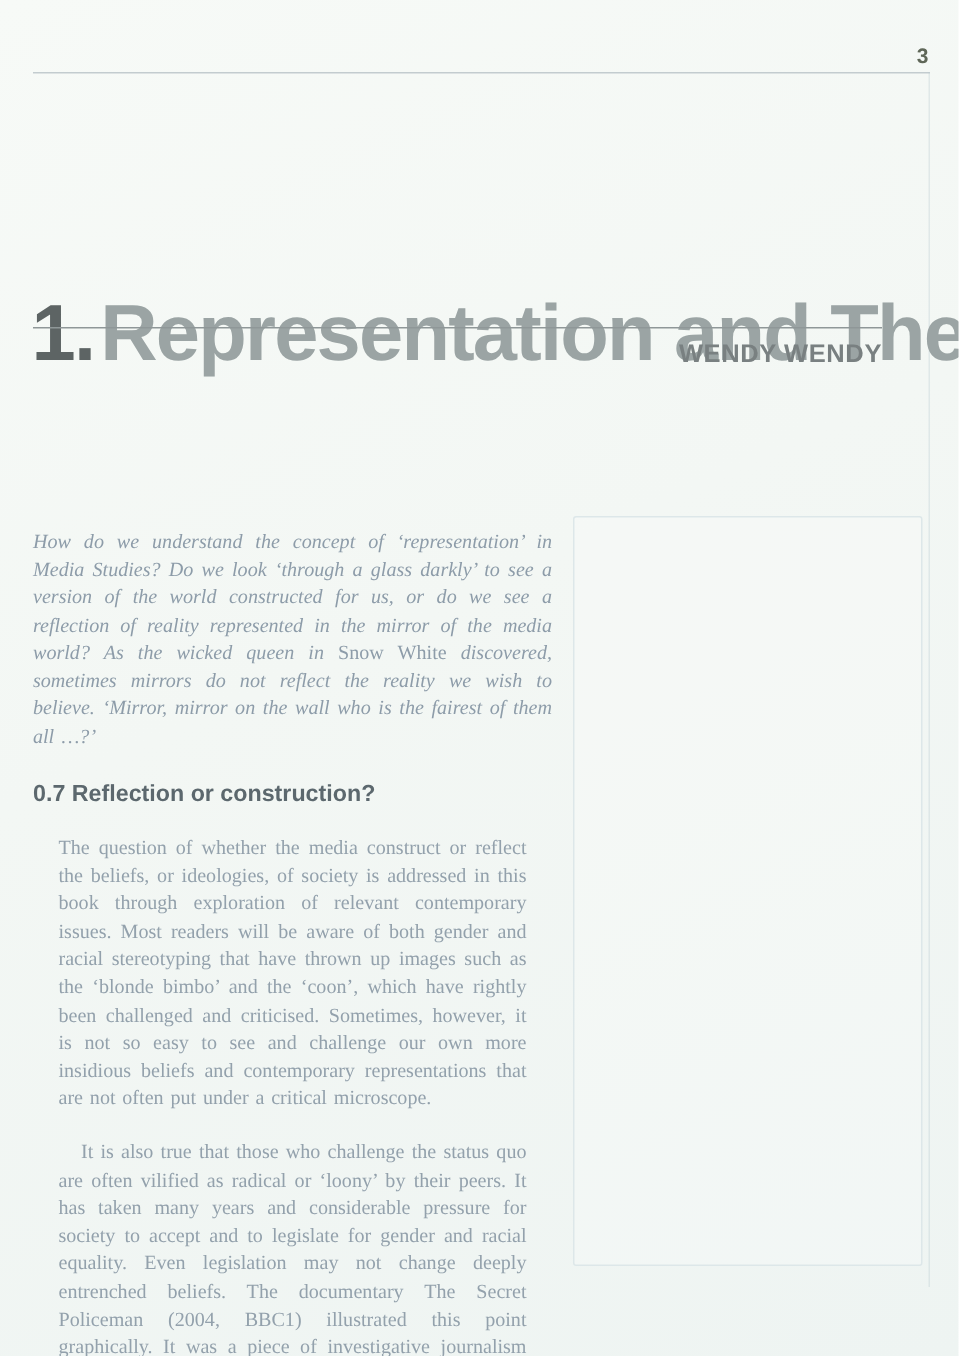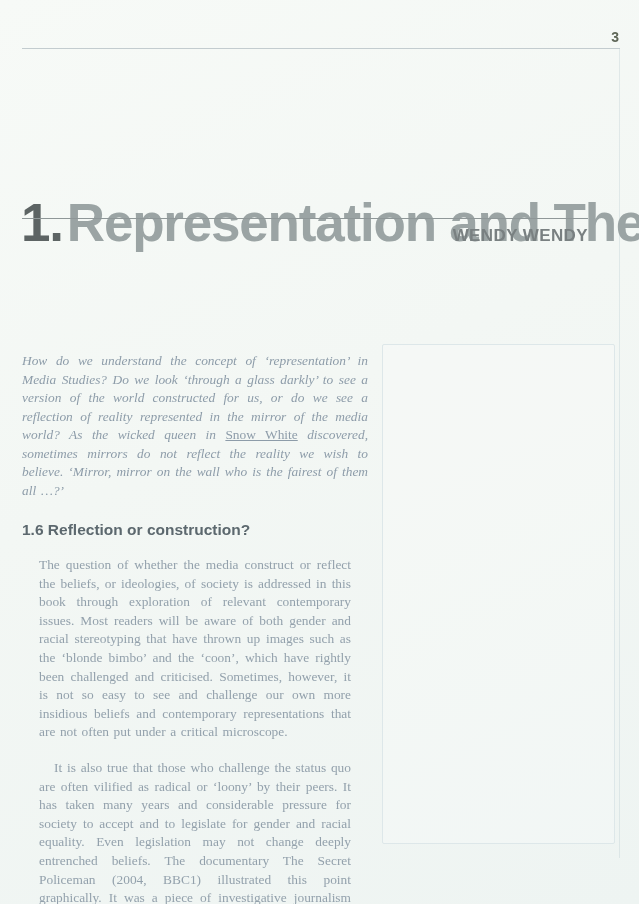--- a/index.html
+++ b/index.html
@@ -88,21 +88,20 @@
     font-style: italic;
     font-size: 13.4px;
     line-height: 18.5px;
     text-align: justify;
     color: #8d9ca9;
     margin: 0 0 21px 0;
     word-spacing: 1.5px;
   }
   .intro-paragraph .roman {
     font-style: normal;
-    text-decoration: underline;
   }
   .section-heading {
     font-family: "Liberation Sans", sans-serif;
     font-weight: bold;
     font-size: 15.5px;
     color: #5c686e;
     margin: 0 0 5px 0;
   }
   .body-paragraph {
     font-size: 13.4px;
@@ -141,21 +140,21 @@
   <h1 class="chapter-title"><span class="chapter-number">1.</span><span>Representation and Theories</span></h1>
 
   <div class="title-rule"></div>
 
   <div class="author-name">WENDY WENDY</div>
 
   <div class="text-column">
 
     <p class="intro-paragraph"><span>How do we understand the concept of ‘representation’ in Media Studies? Do we look ‘through a glass darkly’ to see a version of the world constructed for us, or do we see a reflection of reality represented in the mirror of the media world? As the wicked queen in </span><span class="roman">Snow White</span><span> discovered, sometimes mirrors do not reflect the reality we wish to believe. ‘Mirror, mirror on the wall who is the fairest of them all …?’</span></p>
 
-    <h2 class="section-heading">1.6 Reflection or construction?</h2>
+    <h2 class="section-heading">0.7 Reflection or construction?</h2>
 
     <p class="body-paragraph">The question of whether the media construct or reflect the beliefs, or ideologies, of society is addressed in this book through exploration of relevant contemporary issues. Most readers will be aware of both gender and racial stereotyping that have thrown up images such as the ‘blonde bimbo’ and the ‘coon’, which have rightly been challenged and criticised. Sometimes, however, it is not so easy to see and challenge our own more insidious beliefs and contemporary representations that are not often put under a critical microscope.</p>
 
     <p class="body-paragraph indented"><span>It is also true that those who challenge the status quo are often vilified as radical or ‘loony’ by their peers. It has taken many years and considerable pressure for society to accept and to legislate for gender and racial equality. Even legislation may not change deeply entrenched beliefs. The documentary </span><span class="italic">The Secret Policeman</span><span> (2004, BBC1) illustrated this point graphically. It was a piece of investigative journalism following police recruits in Manchester using hidden cameras, in which the views expressed by some of the trainees</span></p>
 
   </div>
 
   <div class="sidebar-box"></div>
 
 </div>

